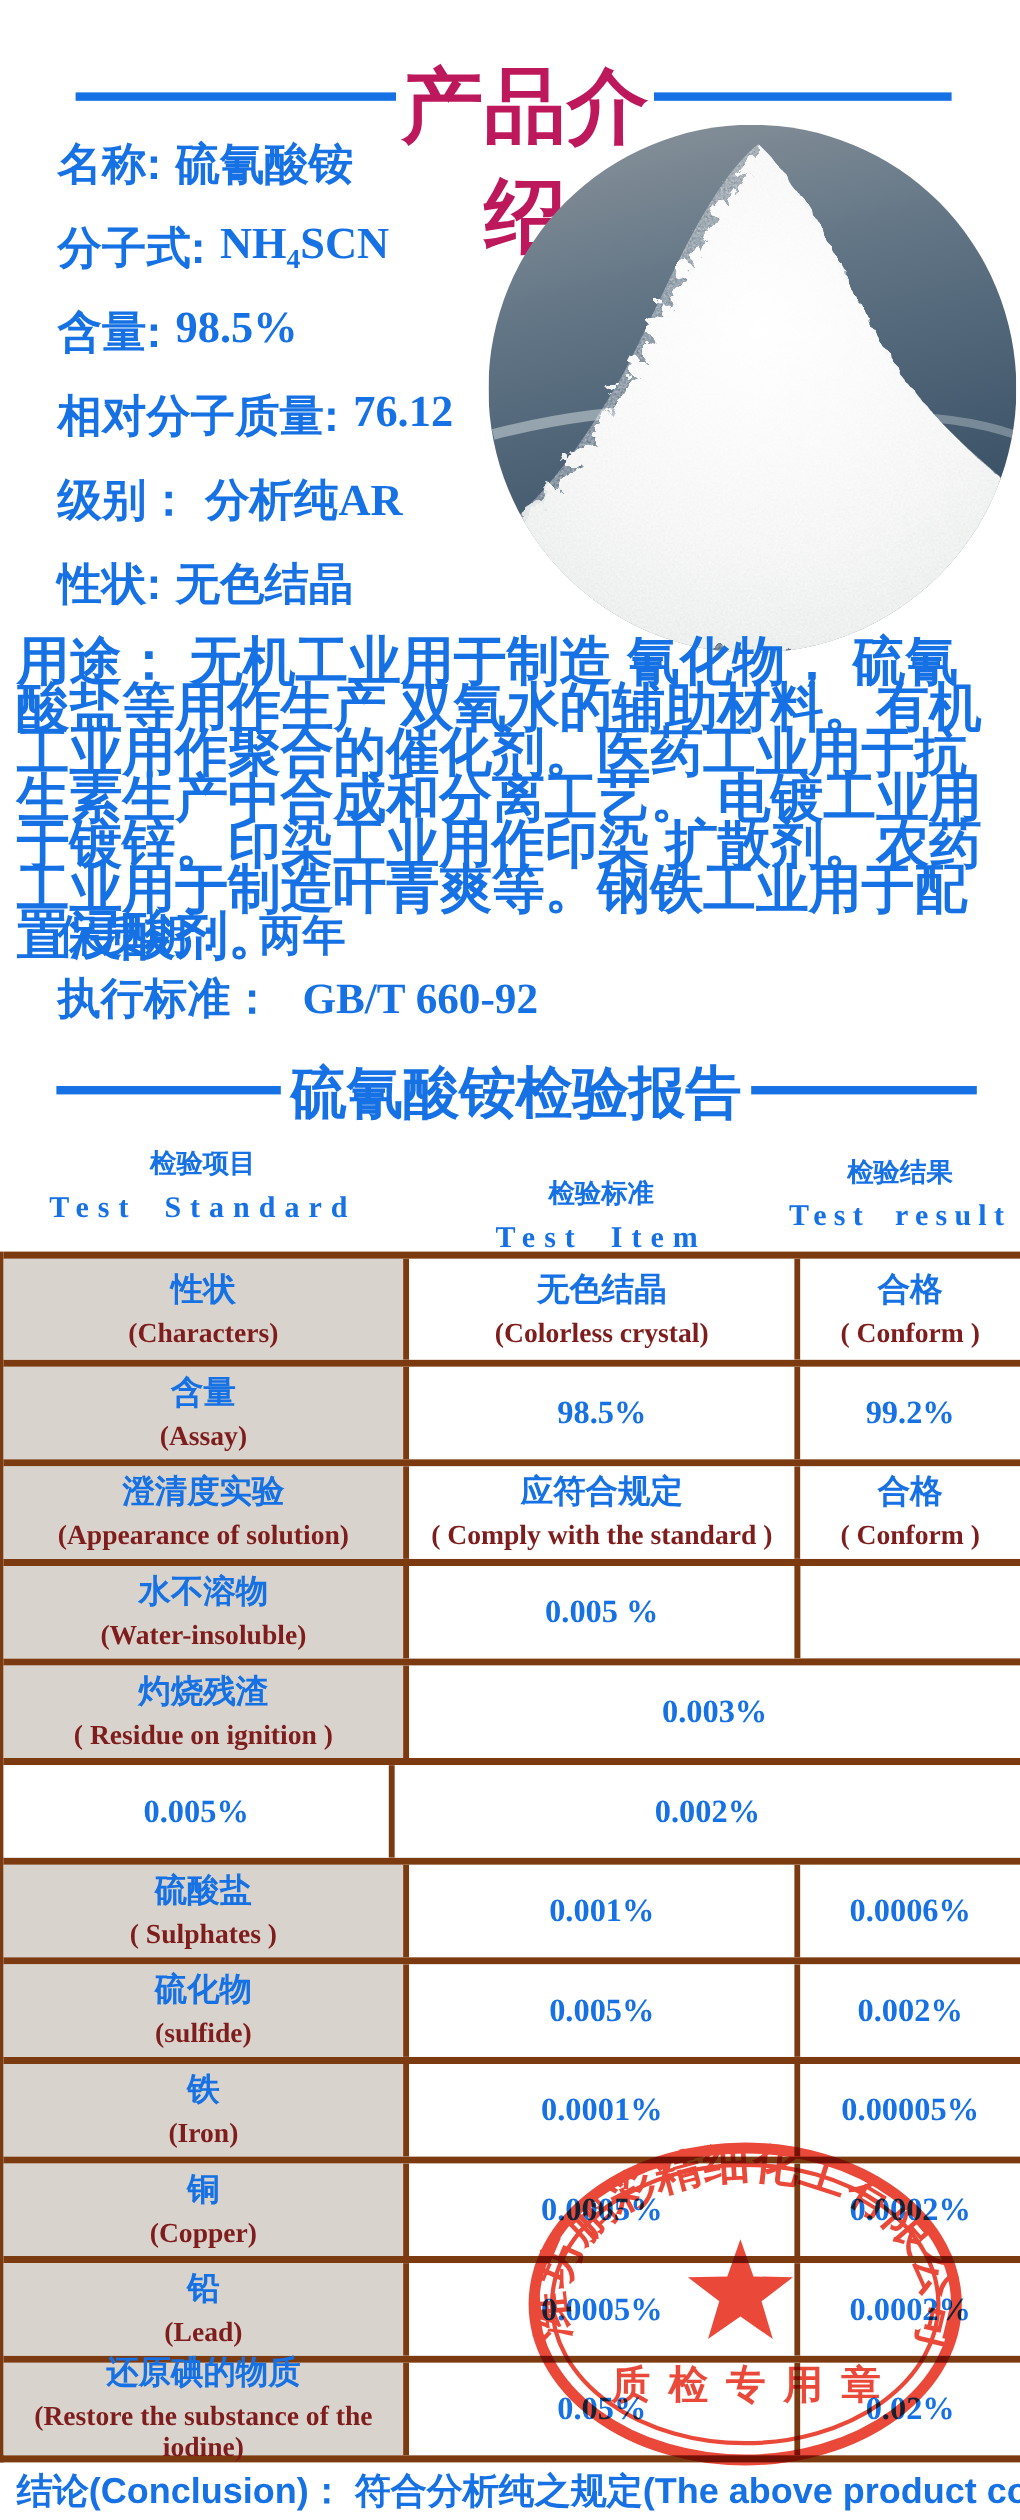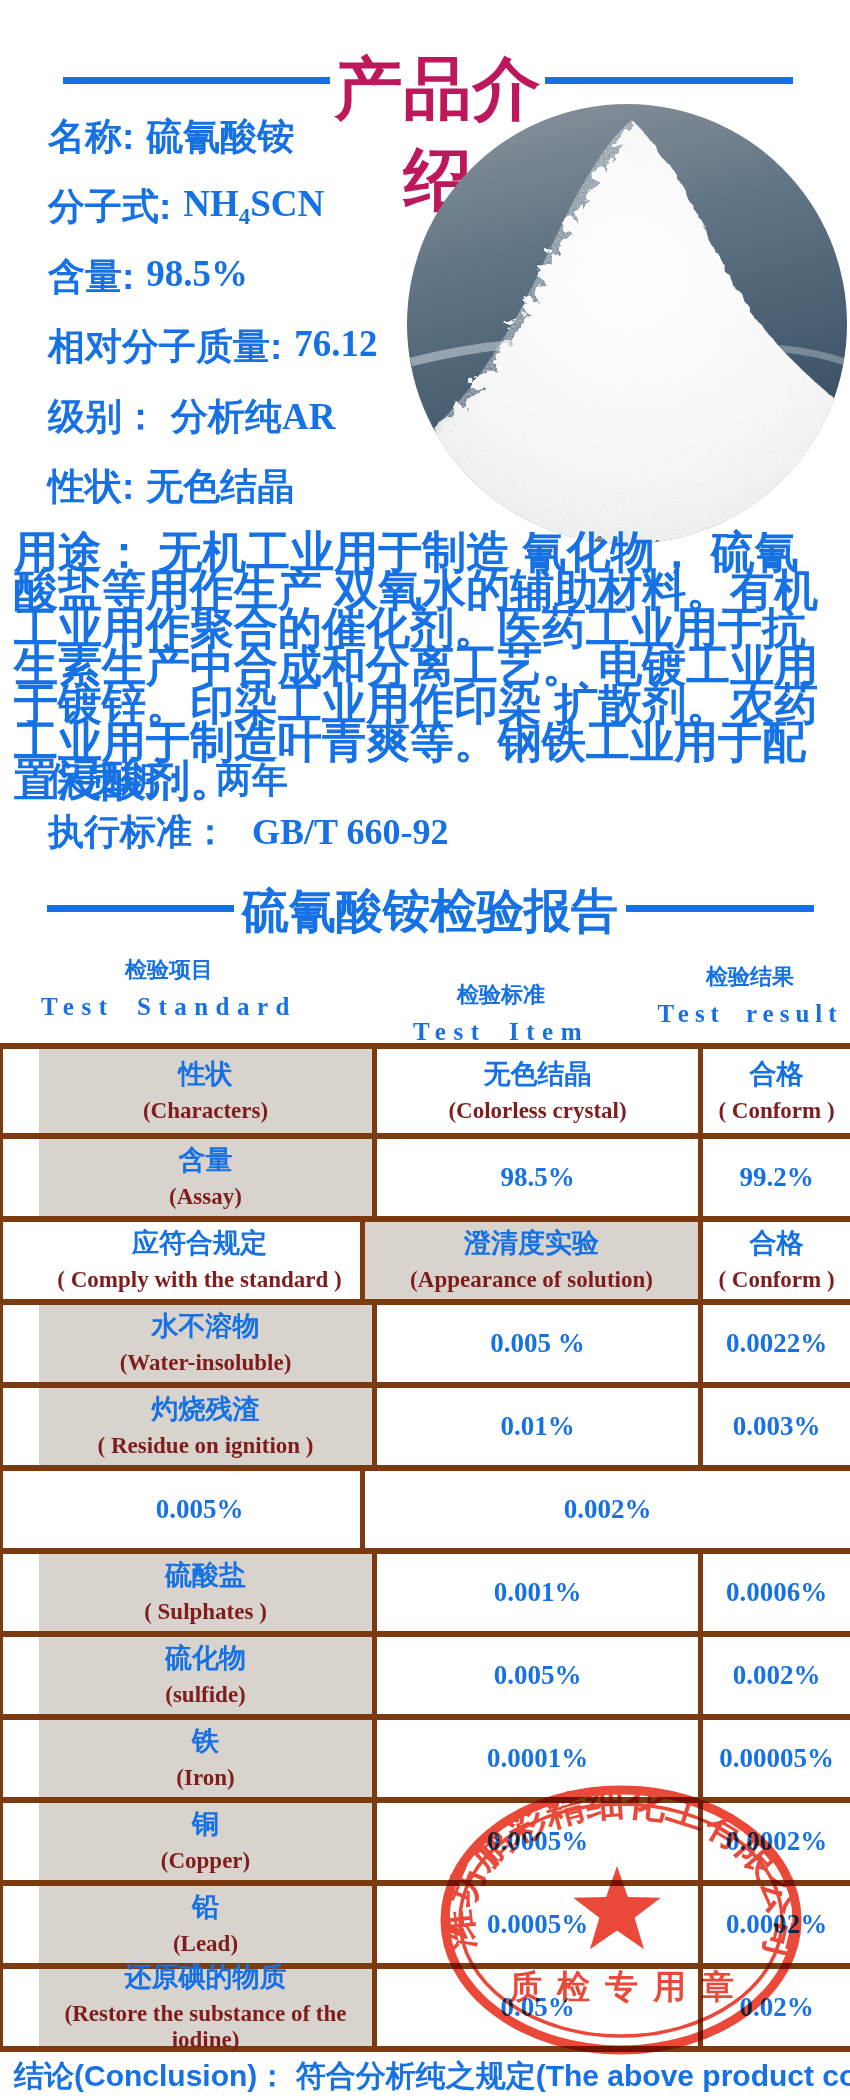--- a/index.html
+++ b/index.html
@@ -49,21 +49,21 @@
     letter-spacing:0.30em;word-spacing:0.35em;margin-top:8px;white-space:nowrap;}
   #thead-1{left:0;top:955px;width:338px;}
   #thead-2{left:338px;top:980px;width:326px;}
   #thead-3{left:650px;top:962px;width:200px;}
   #thead-3 .thead-en{letter-spacing:0.24em;text-align:center;}
 
   
   #report-table{position:absolute;left:0;top:1043px;width:850px;
     border-left:3px solid #7c3a10;border-bottom:6px solid #7c3a10;
     box-sizing:border-box;z-index:2;}
-  .trow{display:flex;height:83px;border-top:6px solid #7c3a10;box-sizing:border-box;padding-left:36px;}
+  .trow{display:flex;height:83px;border-top:6px solid #7c3a10;box-sizing:border-box;}
   .trow:first-child{height:90px;}
   .tcell{display:flex;flex-direction:column;justify-content:center;align-items:center;
     box-sizing:border-box;padding:2px 6px;}
   .c1{width:338px;background:#d8d4cd;border-right:5px solid #7c3a10;}
   .c2{width:326px;border-right:5px solid #7c3a10;background:#ffffff;}
   .c3{flex:1;background:#ffffff;}
   .cell-cn{font-size:27px;font-weight:bold;color:#1571e4;line-height:30px;text-align:center;}
   .cell-en{font-family:"Liberation Serif",serif;font-size:23px;font-weight:bold;
     color:#7f1d1d;line-height:26px;margin-top:9px;text-align:center;}
   .cell-val{font-family:"Liberation Serif",serif;font-size:27px;font-weight:bold;
@@ -192,52 +192,46 @@
         <div class="cell-en">(Assay)</div>
       </div>
       <div class="tcell c2">
         <div class="cell-val">98.5%</div>
       </div>
       <div class="tcell c3">
         <div class="cell-val">99.2%</div>
       </div>
     </div>
     <div class="trow">
+      <div class="tcell c1">
+        <div class="cell-cn">澄清度实验</div>
+        <div class="cell-en">(Appearance of solution)</div>
+      </div>
       <div class="tcell c2">
         <div class="cell-cn">应符合规定</div>
         <div class="cell-en">( Comply with the standard )</div>
       </div>
-      <div class="tcell c1">
-        <div class="cell-cn">澄清度实验</div>
-        <div class="cell-en">(Appearance of solution)</div>
-      </div>
       <div class="tcell c3">
         <div class="cell-cn">合格</div>
         <div class="cell-en">( Conform )</div>
       </div>
     </div>
     <div class="trow">
       <div class="tcell c1">
         <div class="cell-cn">水不溶物</div>
         <div class="cell-en">(Water-insoluble)</div>
       </div>
       <div class="tcell c2">
         <div class="cell-val">0.005 %</div>
       </div>
-      <div class="tcell c3">
-        <div class="cell-val">0.0022%</div>
-      </div>
     </div>
     <div class="trow">
       <div class="tcell c1">
         <div class="cell-cn">灼烧残渣</div>
         <div class="cell-en">( Residue on ignition )</div>
-      </div>
-      <div class="tcell c2">
-        <div class="cell-val">0.01%</div>
       </div>
       <div class="tcell c3">
         <div class="cell-val">0.003%</div>
       </div>
     </div>
     <div class="trow">
       <div class="tcell c2">
         <div class="cell-val">0.005%</div>
       </div>
       <div class="tcell c3">

